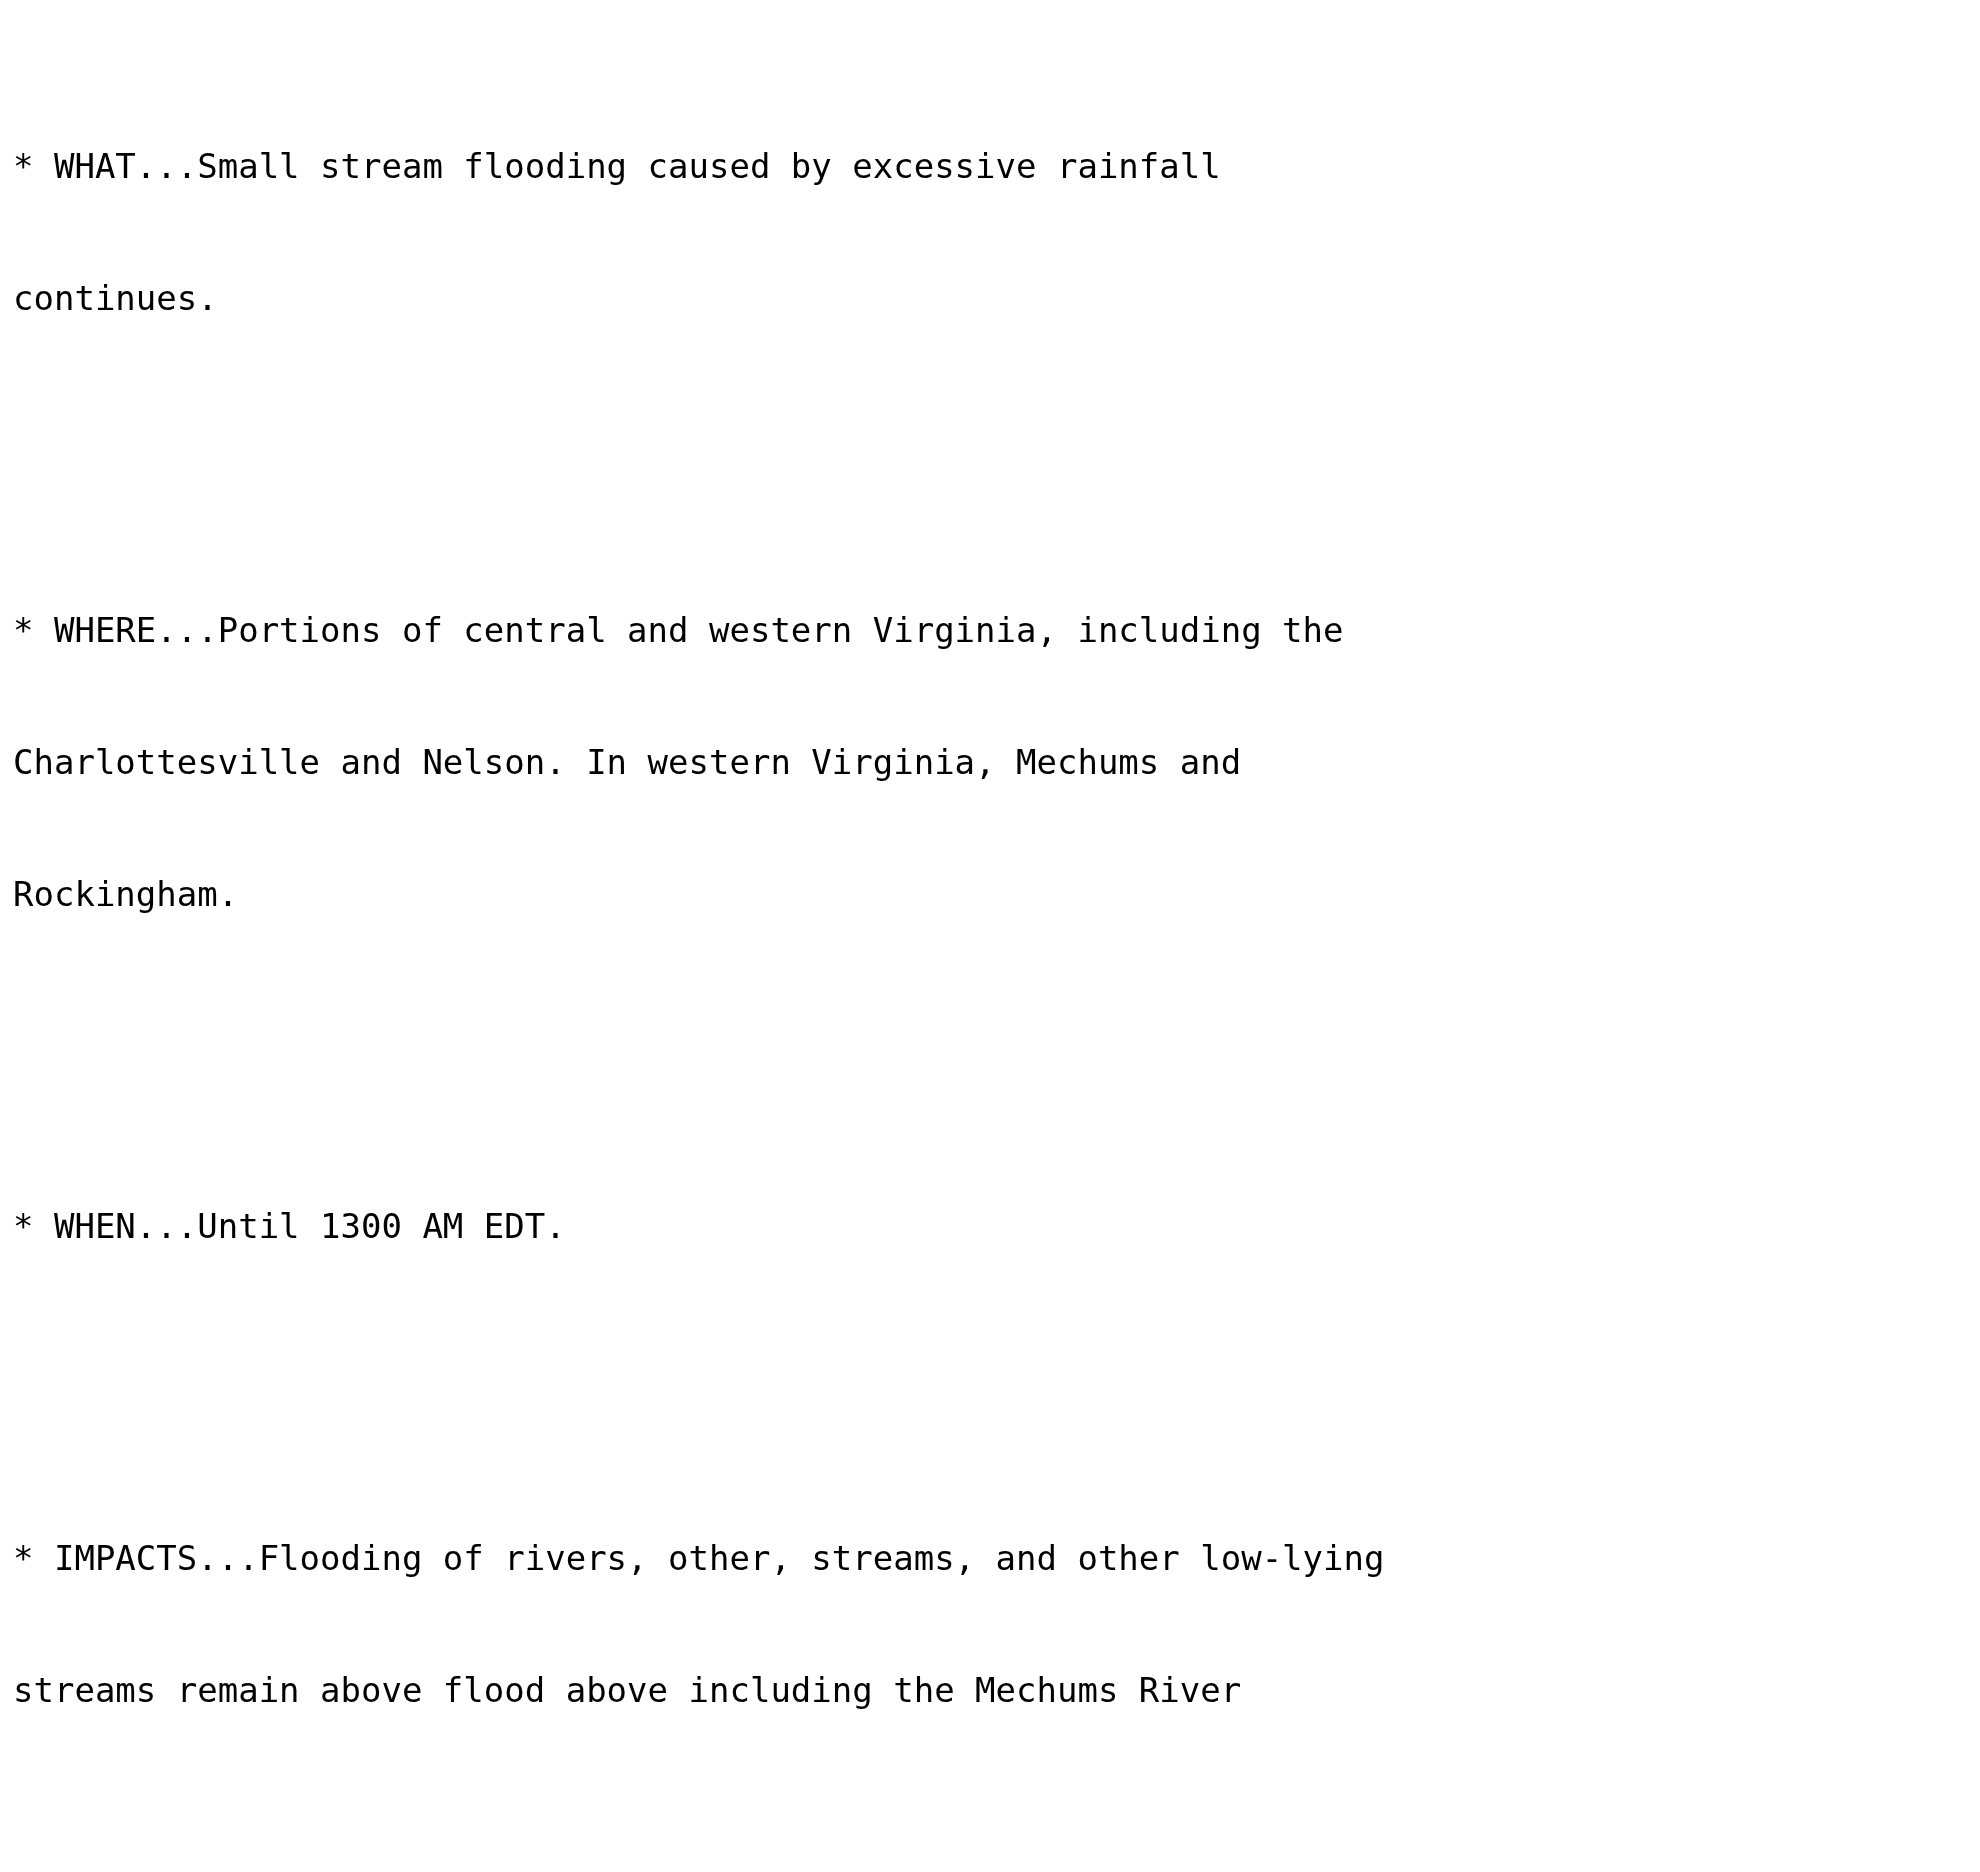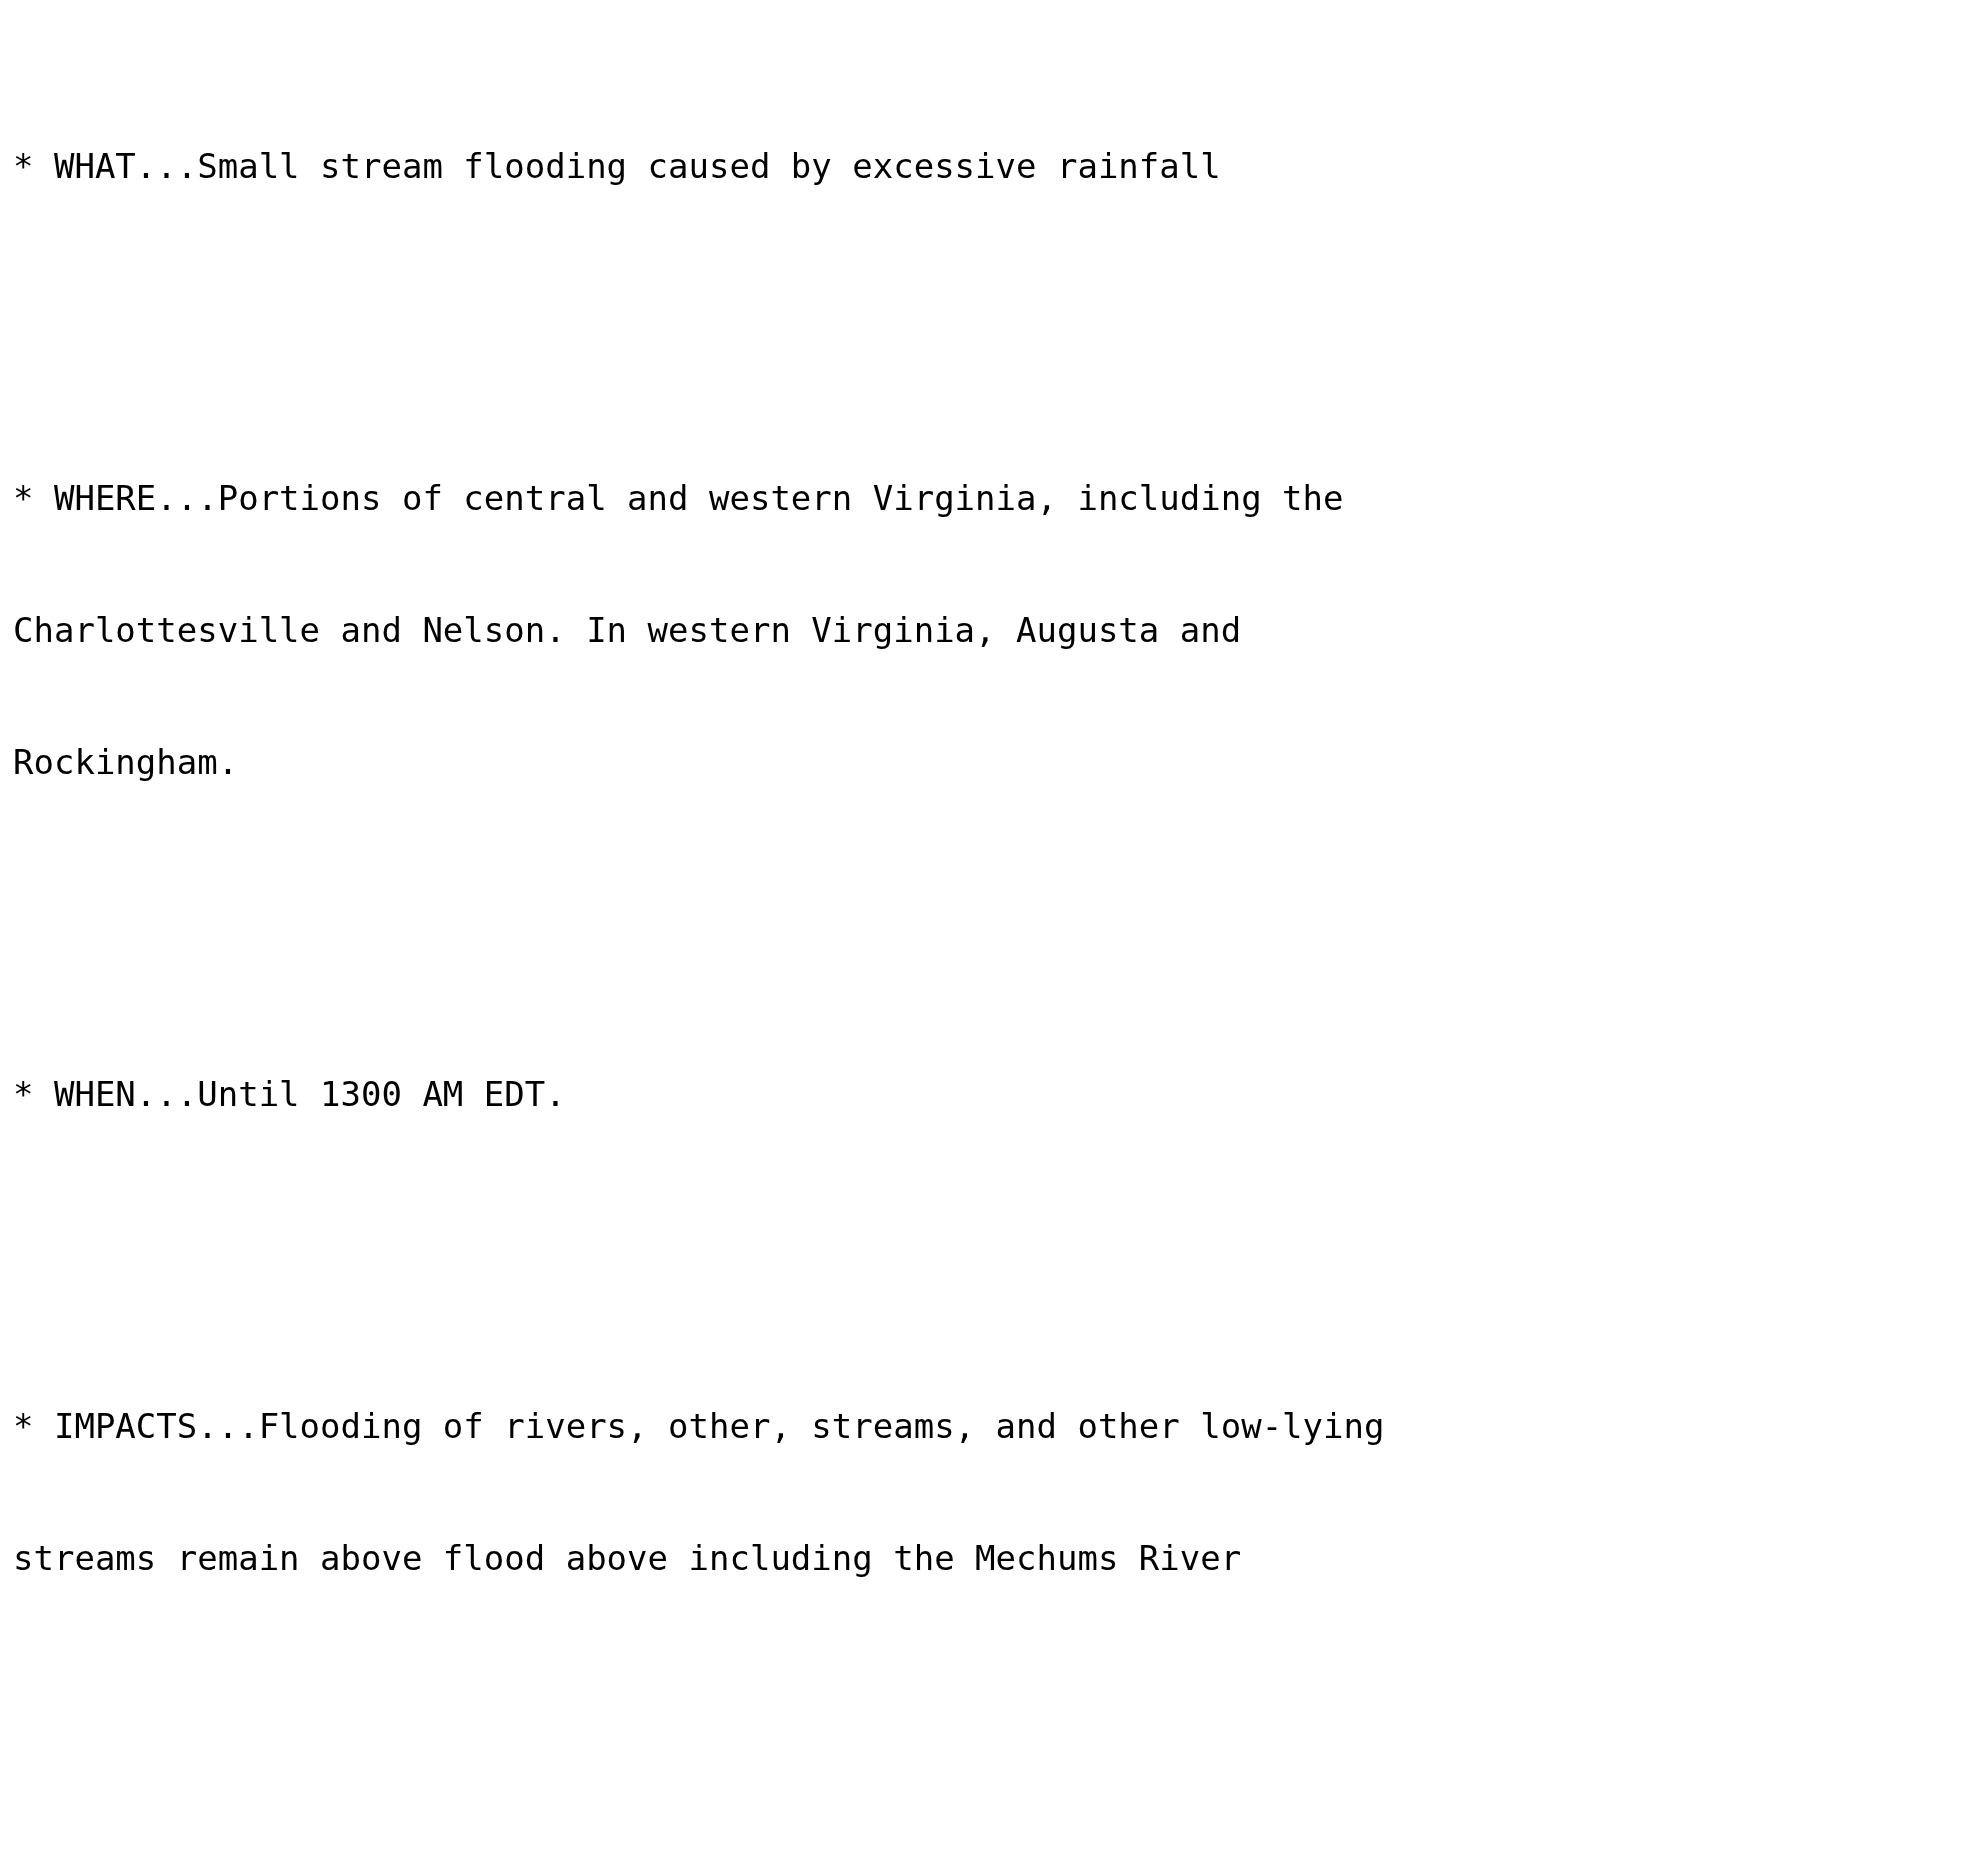--- a/index.html
+++ b/index.html
@@ -40,25 +40,26 @@
     min-height: 40px;
     display: block;
   }
 </style>
 </head>
 <body>
 
 <div id="bulletin">
 
   <span class="line">* WHAT...Small stream flooding caused by excessive rainfall</span>
+  <span class="line">continues.</span>
 
   <span class="blank"> </span>
 
   <span class="line">* WHERE...Portions of central and western Virginia, including the</span>
-  <span class="line">Charlottesville and Nelson. In western Virginia, Augusta and</span>
+  <span class="line">Charlottesville and Nelson. In western Virginia, Mechums and</span>
   <span class="line">Rockingham.</span>
 
   <span class="blank"> </span>
 
   <span class="line">* WHEN...Until 1300 AM EDT.</span>
 
   <span class="blank"> </span>
 
   <span class="line">* IMPACTS...Flooding of rivers, other, streams, and other low-lying</span>
   <span class="line">streams remain above flood above including the Mechums River</span>

